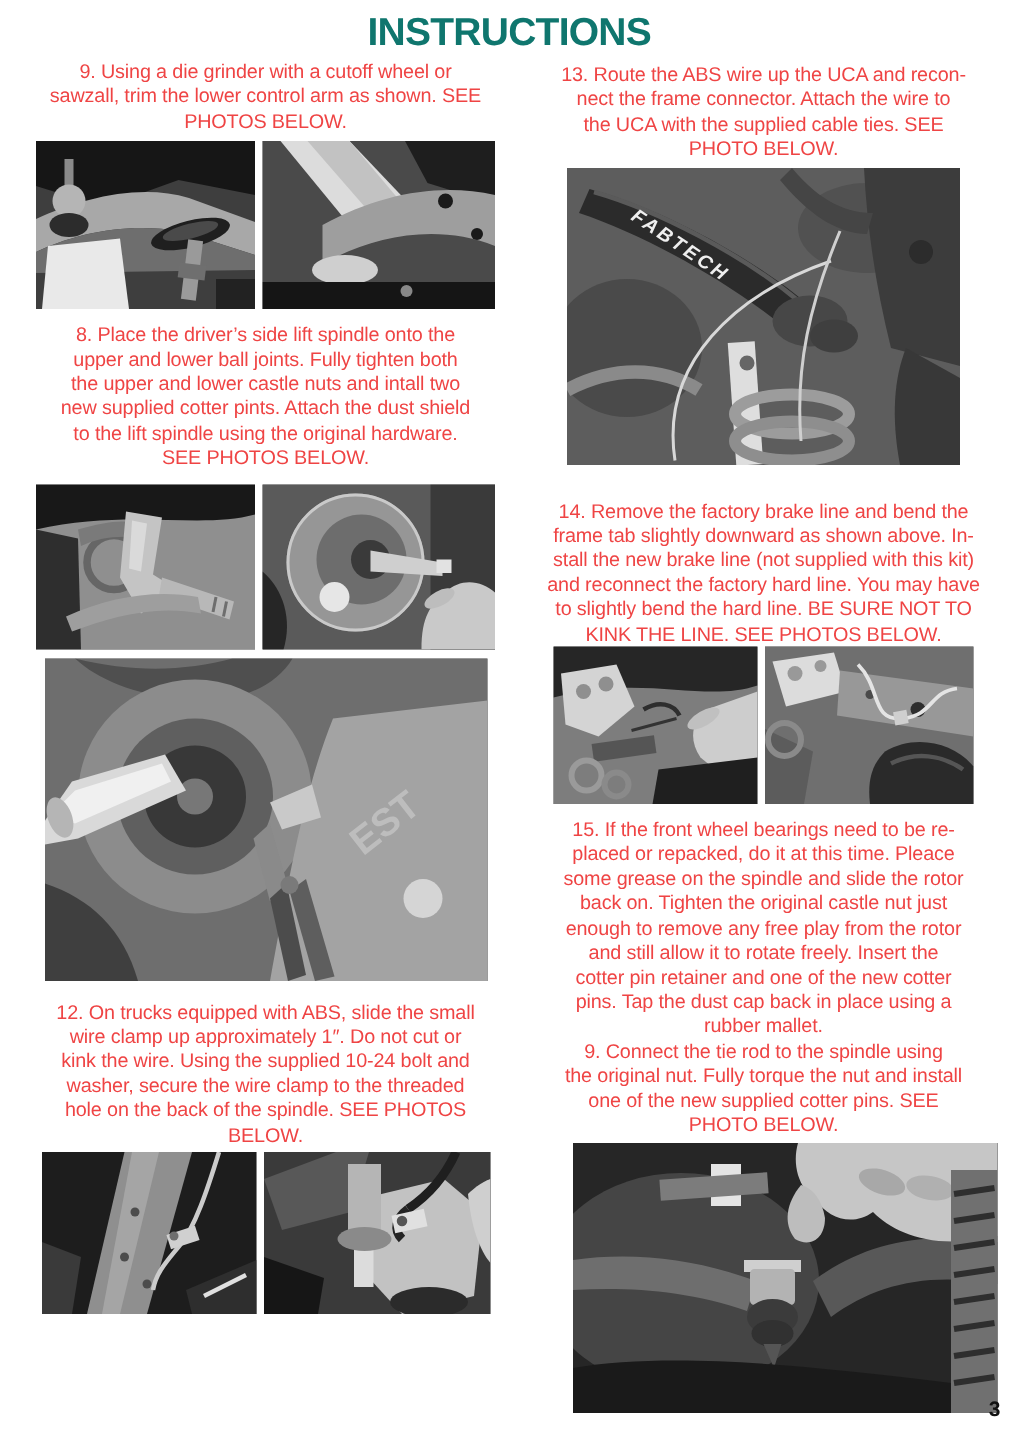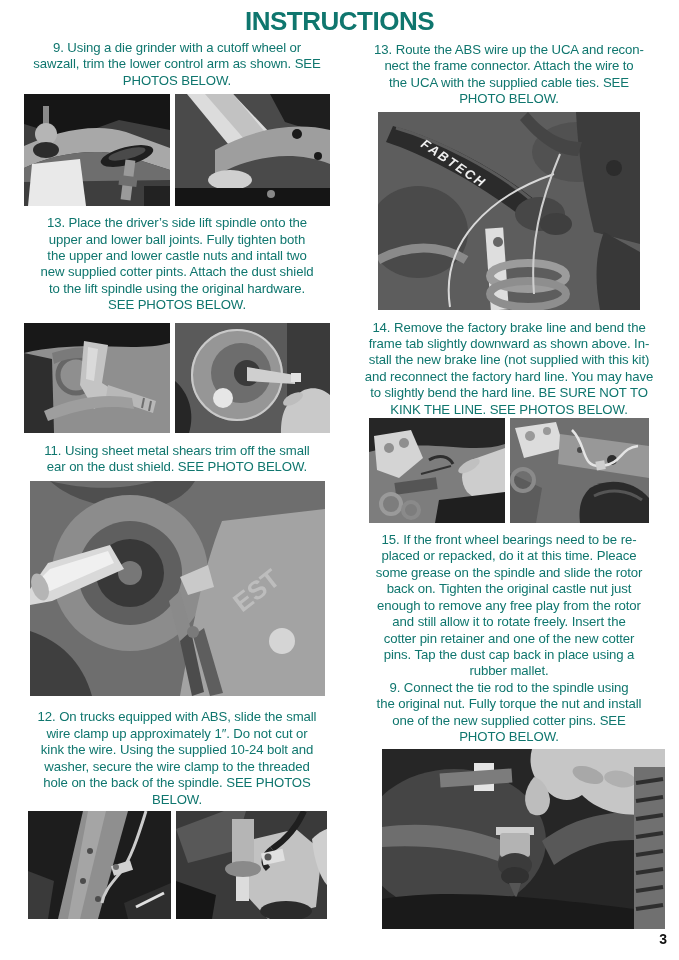--- a/index.html
+++ b/index.html
@@ -10,23 +10,23 @@
   }
   .page-title{
     margin:6px 0 0 0;text-align:center;font-size:26px;font-weight:bold;
     letter-spacing:-0.5px;color:#0f766e;
   }
   .col{position:absolute;top:38px;}
   .col-left{left:12px;width:330px;}
   .col-right{left:346px;width:326px;}
   .step{
     white-space:pre;text-align:center;font-size:13.2px;line-height:16.4px;
-    margin:0;letter-spacing:-0.1px;color:#0f766e;
-  }
-  .m2{margin-top:2px;} .m4{margin-top:4px;} .m7{margin-top:10px;}
+    margin:0;letter-spacing:-0.1px;color:#ef4444;
+  }
+  .m2{margin-top:2px;} .m4{margin-top:4px;} .m7{margin-top:23px;}
   .m9{margin-top:9px;} .m13{margin-top:13px;}
   .photo-row{display:flex;justify-content:center;gap:5px;}
   .photo{display:block;background:#555;}
   .photo-center{margin:0 auto;}
   .pr9{margin-top:5px;} .pr10{margin-top:9px;} .p11{margin-top:6px;}
   .pr12{margin-top:3px;} .p13{margin-top:4px;} .pr14{margin-top:0px;}
   .p16{margin-top:4px;}
   .page-number{
     position:absolute;right:12px;bottom:13px;font-size:14px;font-weight:bold;color:#111;
   }
@@ -65,21 +65,21 @@
       <polygon points="30,0 58,0 90,38 70,46" fill="#c2c2c2"></polygon>
       <path d="M40,56 C80,34 120,28 155,36 L155,70 C115,54 72,64 40,82 Z" fill="#9e9e9e"></path>
       <circle cx="122" cy="40" r="5" fill="#1a1a1a"></circle>
       <circle cx="143" cy="62" r="4" fill="#1a1a1a"></circle>
       <ellipse cx="55" cy="86" rx="22" ry="10" fill="#cfcfcf"></ellipse>
       <rect x="0" y="94" width="155" height="18" fill="#151515"></rect>
       <circle cx="96" cy="100" r="4" fill="#888888"></circle>
     </svg>
   </div>
 
-  <p class="step m9">13. Place the driver’s side lift spindle onto the
+  <p class="step m9">8. Place the driver’s side lift spindle onto the
 upper and lower ball joints. Fully tighten both
 the upper and lower castle nuts and intall two
 new supplied cotter pints. Attach the dust shield
 to the lift spindle using the original hardware.
 SEE PHOTOS BELOW.</p>
 
   <div class="photo-row pr10">
     <svg class="photo" width="146" height="110" viewBox="0 0 146 110">
       <rect width="146" height="110" fill="#8f8f8f"></rect>
       <path d="M0,0 H146 V20 C110,30 60,16 0,30 Z" fill="#181818"></path>
@@ -102,22 +102,20 @@
       <circle cx="72" cy="50" r="13" fill="#3a3a3a"></circle>
       <polygon points="72,44 120,52 120,61 72,58" fill="#cfcfcf"></polygon>
       <rect x="116" y="50" width="10" height="9" fill="#e2e2e2"></rect>
       <circle cx="48" cy="75" r="10" fill="#e6e6e6"></circle>
       <path d="M0,58 C14,70 20,90 14,110 L0,110 Z" fill="#262626"></path>
       <path d="M122,72 C132,62 146,64 155,72 L155,110 L106,110 C106,88 112,80 122,72 Z" fill="#c9c9c9"></path>
       <ellipse cx="118" cy="76" rx="11" ry="5" fill="#bdbdbd" transform="rotate(-28 118 76)"></ellipse>
     </svg>
   </div>
 
-  <p class="step m7">11. Using sheet metal shears trim off the small
-ear on the dust shield. SEE PHOTO BELOW.</p>
 
   <svg class="photo photo-center p11" width="295" height="215" viewBox="0 0 295 215">
     <rect width="295" height="215" fill="#6e6e6e"></rect>
     <path d="M20,0 C60,10 95,8 125,0 L165,0 C152,22 120,32 90,27 C60,24 35,14 20,0 Z" fill="#4f4f4f"></path>
     <circle cx="100" cy="92" r="78" fill="#8c8c8c"></circle>
     <circle cx="100" cy="92" r="52" fill="#5f5f5f"></circle>
     <circle cx="100" cy="92" r="34" fill="#383838"></circle>
     <circle cx="100" cy="92" r="12" fill="#777777"></circle>
     <polygon points="0,108 18,82 80,64 94,88 22,120 0,124" fill="#d9d9d9"></polygon>
     <polygon points="4,104 20,88 78,70 84,82 20,110" fill="#f0f0f0"></polygon>

